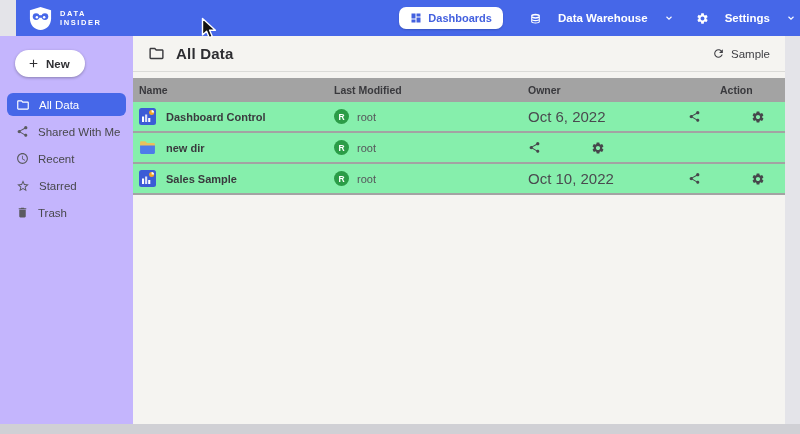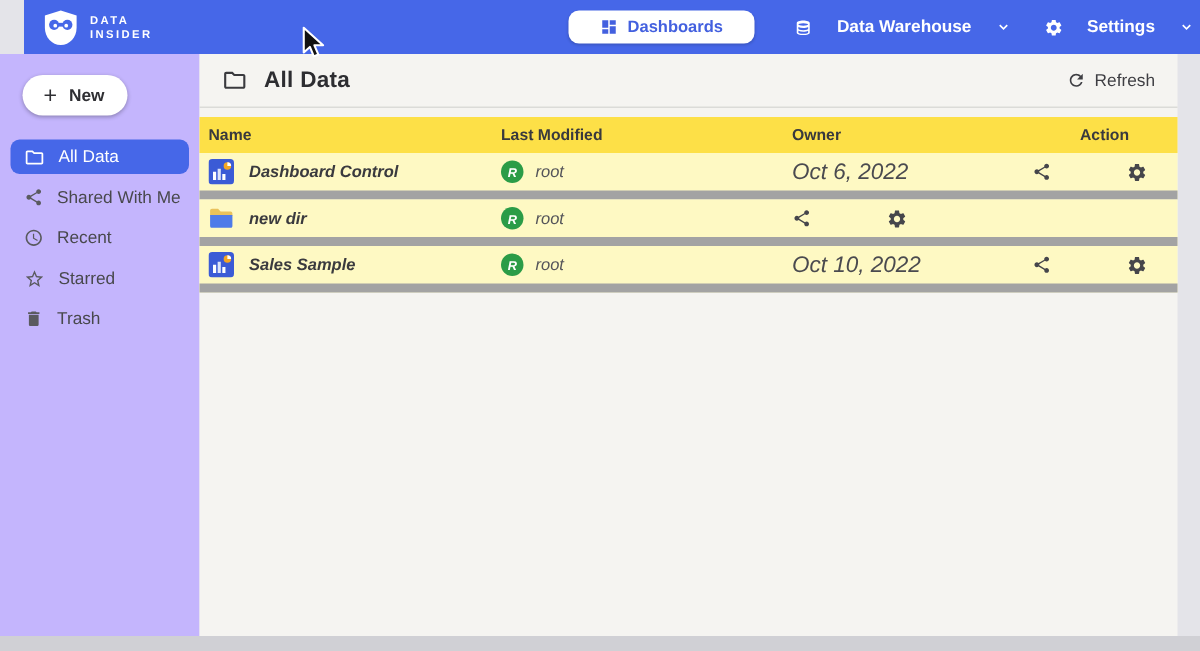--- a/index.html
+++ b/index.html
@@ -6,21 +6,21 @@
   html,body { width:800px; height:434px; overflow:hidden; background:#E4E4E9;
               font-family:"Liberation Sans", sans-serif; position:relative; }
 
   
   .navbar { position:absolute; left:16px; top:0; width:800px; height:36px;
             background:#4667E8; display:flex; align-items:center; padding:0 20px 0 12px; }
   .logo { display:flex; align-items:center; gap:7px; cursor:pointer; }
   .logo-text { color:#fff; font-size:7.5px; font-weight:bold; letter-spacing:1.6px; line-height:9px; }
   .nav-spacer { flex:1; }
   .btn-dashboards { display:flex; align-items:flex-start; gap:6px; background:#fff; color:#4360DF;
-            border:none; border-radius:7px; padding:5px 21px; font-size:11px; font-weight:bold;
+            border:none; border-radius:7px; padding:5px 11px; font-size:11px; font-weight:bold;
             font-family:inherit; cursor:pointer; box-shadow:0 1px 2px rgba(0,0,0,.18); margin-right:26px; }
   .nav-item { display:flex; align-items:center; gap:16px; color:#fff; font-size:11.5px;
             font-weight:600; cursor:pointer; margin-right:22px; }
   .nav-item:last-child { margin-right:0; }
   .nav-item svg { display:block; }
 
   
   .sidebar { position:absolute; left:0; top:36px; width:133px; height:388px; background:#c4b5fd; }
   .btn-new { display:inline-flex; align-items:center; gap:6px; background:#fff; color:#2F2F33;
             border:none; border-radius:16px; padding:7px 15px 7px 12px; font-size:11.5px; font-weight:600;
@@ -35,23 +35,23 @@
   
   .content { position:absolute; left:133px; top:36px; width:652px; height:388px; background:#F5F4F1; }
   .page-header { height:36px; display:flex; align-items:center; padding:0 15px;
             border-bottom:1px solid #DBDBD8; }
   .page-header .title { font-size:15px; font-weight:bold; color:#2D2D31; margin-left:11px; letter-spacing:.2px; }
   .refresh { display:flex; align-items:center; gap:6px; background:none; border:none; font-family:inherit;
             font-size:11.5px; color:#3E3E43; cursor:pointer; }
 
   .table { margin-top:6px; }
   .tr { display:grid; grid-template-columns:195px 194px 160px 1fr; align-items:center; padding-left:6px; }
-  .thead { height:24px; background:#fde047; font-size:10.5px; font-weight:bold; color:#39393D; }
+  .thead { height:24px; background:#a3a3a3; font-size:10.5px; font-weight:bold; color:#39393D; }
   .thead .th-action { padding-left:32px; }
-  .row { height:31px; background:#fef9c3; border-bottom:6px solid #a3a3a3; cursor:pointer;font-style:italic; }
+  .row { height:31px; background:#86efac; border-bottom:2px solid #a3a3a3; cursor:pointer; }
   .cell-name { display:flex; align-items:center; gap:10px; font-size:11px; font-weight:bold; color:#3A3A3E; }
   .cell-owner { display:flex; align-items:center; gap:8px; font-size:11px; color:#55555A; }
   .owner-badge { width:15px; height:15px; border-radius:50%; background:#2B9C47; color:#fff;
             font-size:8.5px; font-weight:bold; display:flex; align-items:center; justify-content:center; }
   .cell-date { font-size:15px; color:#4A4A4F; }
   .cell-action { display:flex; align-items:center; gap:50px; }
   .icon-btn { background:none; border:none; padding:0; cursor:pointer; line-height:0; }
   .icon-btn svg { fill:#46464B; }
 
   .bottom-strip { position:absolute; left:0; bottom:0; width:800px; height:10px; background:#D0D0D5; }
@@ -148,21 +148,21 @@
   <div class="page-header">
     <svg width="17" height="17" viewBox="0 0 24 24" fill="#3A3A3E">
       <path d="M20 6h-8l-2-2H4c-1.1 0-2 .9-2 2v12c0 1.1.9 2 2 2h16c1.1 0 2-.9 2-2V8c0-1.1-.9-2-2-2zm0 12H4V6h5.17l2 2H20v10z"></path>
     </svg>
     <span class="title">All Data</span>
     <div class="nav-spacer"></div>
     <button class="refresh">
       <svg width="13" height="13" viewBox="0 0 24 24" fill="#3E3E43">
         <path d="M17.65 6.35C16.2 4.9 14.21 4 12 4c-4.42 0-7.99 3.58-7.99 8s3.57 8 7.99 8c3.73 0 6.84-2.55 7.73-6h-2.08c-.82 2.33-3.04 4-5.65 4-3.31 0-6-2.69-6-6s2.69-6 6-6c1.66 0 3.14.69 4.22 1.78L13 11h7V4l-2.35 2.35z"></path>
       </svg>
-      <span>Refresh</span>
+      <span>Sample</span>
     </button>
   </div>
 
   <div class="table">
     <div class="tr thead">
       <div>Name</div>
       <div>Last Modified</div>
       <div>Owner</div>
       <div class="th-action">Action</div>
     </div>

